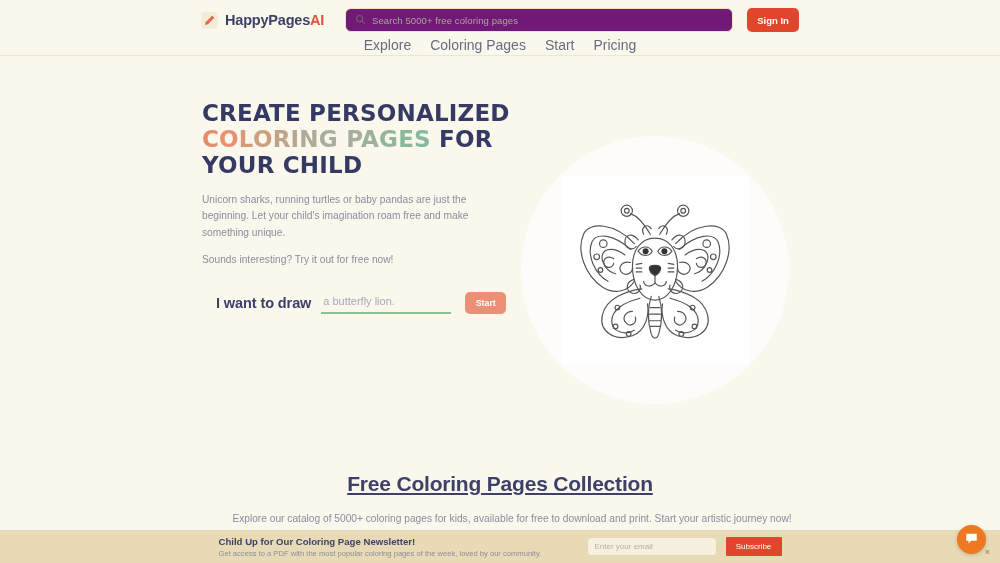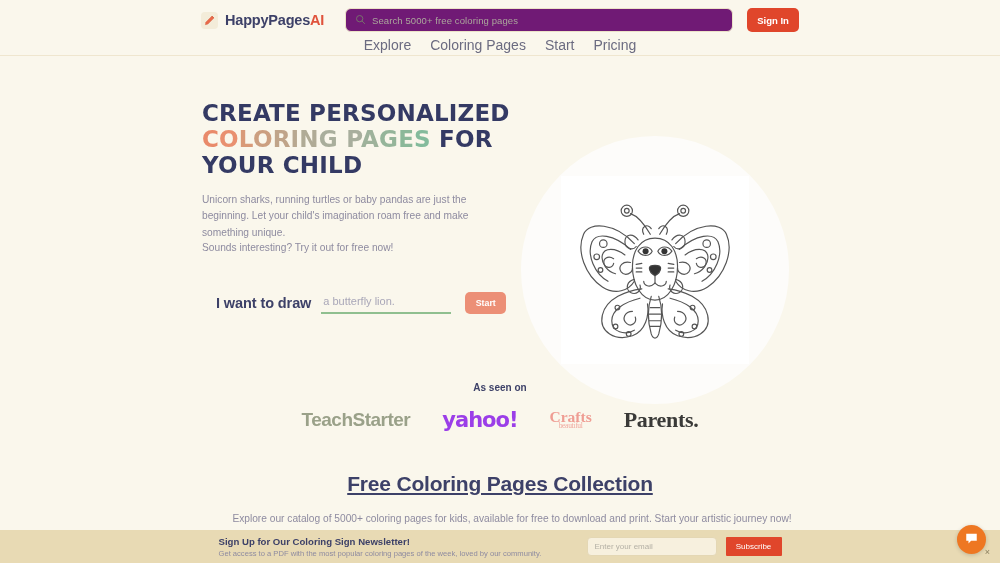--- a/index.html
+++ b/index.html
@@ -69,21 +69,21 @@
     letter-spacing: 0.2px; color: #343a64;
     font-family: "DejaVu Sans", sans-serif;
     text-transform: uppercase;
   }
   .headline .l { display: inline; }
   .sub {
     margin-top: 14px;
     font-size: 10.2px; line-height: 1.62; color: #8e8ba0;
     width: 292px;
   }
-  .sub2 { font-size: 10.2px; color: #8e8ba0; }
+  .sub2 { margin-top: 12px; font-size: 10.2px; color: #8e8ba0; }
 
   .drawrow {
     position: absolute; left: 216px; top: 236px;
     display: flex; align-items: center; gap: 10px;
   }
   .drawlabel {
     font-size: 14.5px; font-weight: bold; color: #3d4168;
     white-space: nowrap; letter-spacing: -0.1px;
   }
   .drawinput {
@@ -309,42 +309,30 @@
           <path d="M80 94 L86 93 M80 98 L86 98 M80 102 L86 102"></path>
           <path d="M120 94 L114 93 M120 98 L114 98 M120 102 L114 102"></path>
 
           <path d="M96 128 C92 140 92 154 96 168 C98 174 102 174 104 168 C108 154 108 140 104 128"></path>
           <path d="M95 140 L105 140 M94 147 L106 147 M94 154 L106 154 M95 160 L105 160"></path>
         </g>
       </svg>
     </div>
   </div>
 
-  <div class="seen">
-    <div class="seen-title">As seen on</div>
-    <div class="logos">
-      <span class="brand-teachstarter">TeachStarter</span>
-      <span class="brand-yahoo">yahoo!</span>
-      <span class="brand-crafts">
-        <span class="c1">Crafts</span>
-        <span class="c2">beautiful</span>
-      </span>
-      <span class="brand-parents">Parents.</span>
-    </div>
-  </div>
 
   <div class="collection">
     <h2>Free Coloring Pages Collection</h2>
     <p>Explore our catalog of 5000+ coloring pages for kids, available for free to download and print. Start your artistic journey now!</p>
   </div>
 
   <div class="newsletter">
     <div class="nl-inner">
       <div class="nl-text">
-        <div class="nl-title">Sign Up for Our Coloring Sign Newsletter!</div>
+        <div class="nl-title">Child Up for Our Coloring Page Newsletter!</div>
         <div class="nl-sub">Get access to a PDF with the most popular coloring pages of the week, loved by our community.</div>
       </div>
       <input class="nl-input" type="text" placeholder="Enter your email" style="">
       <button class="nl-btn">Subscribe</button>
     </div>
   </div>
 
   <span class="chat-close">×</span>
   <button class="chat-btn">
     <span>

